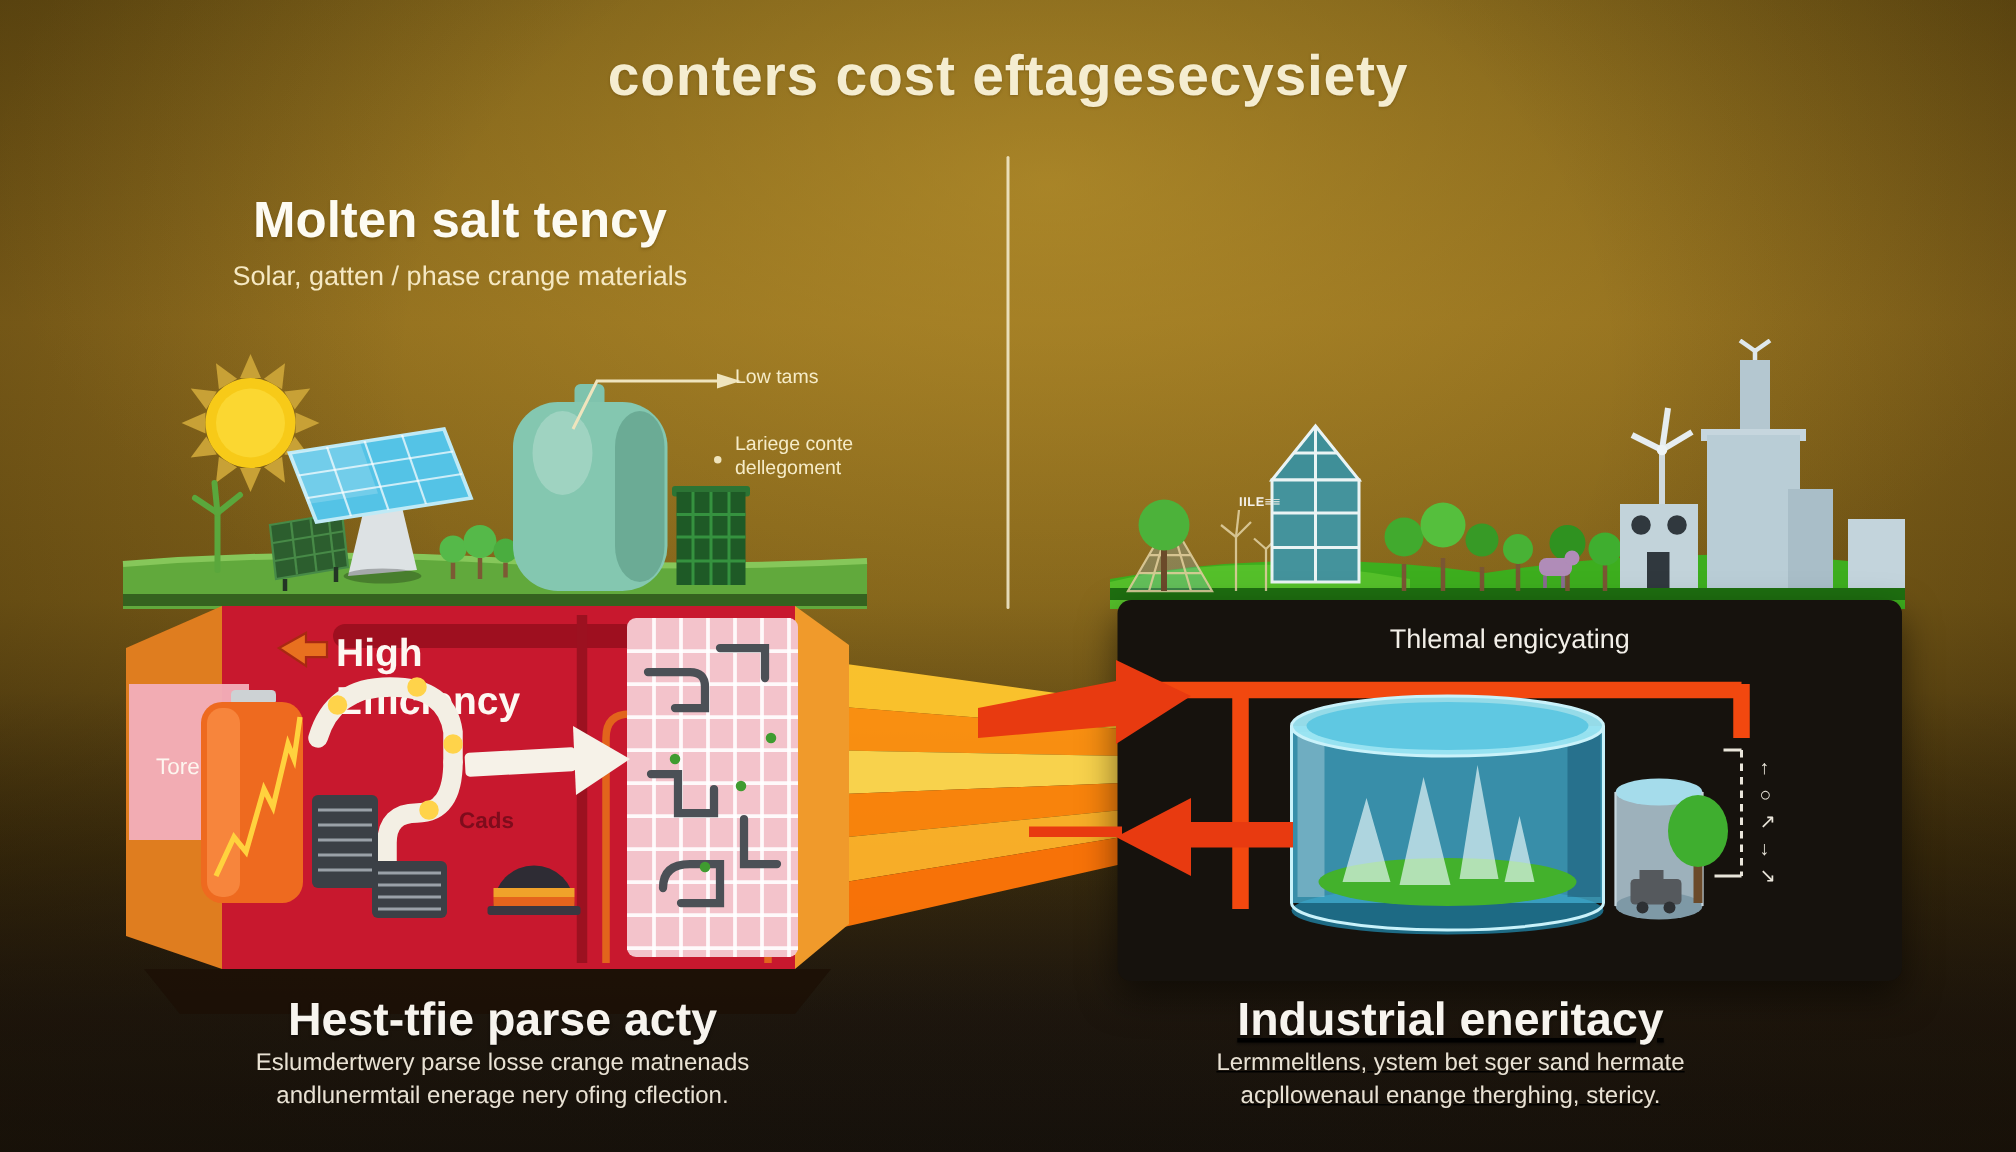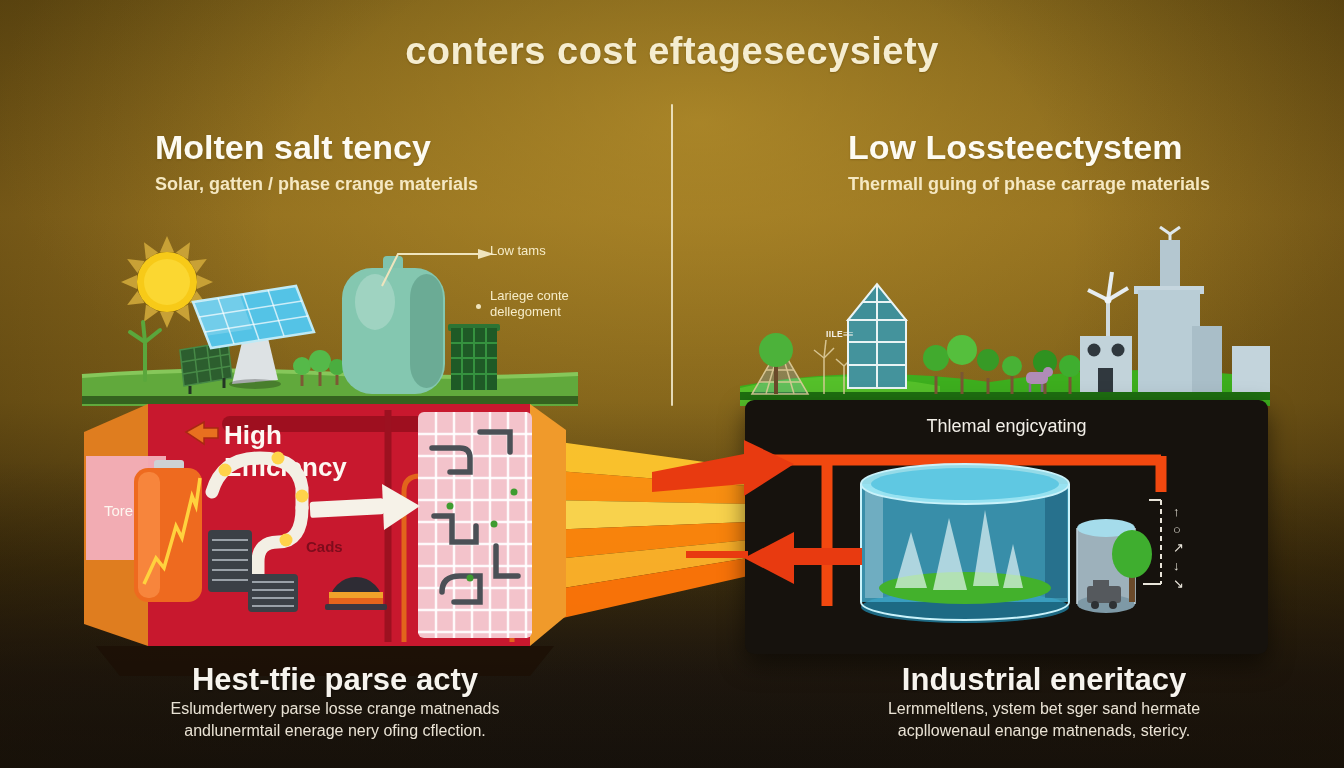--- a/index.html
+++ b/index.html
@@ -12,21 +12,21 @@
   }
   .vignette{position:absolute;inset:0;pointer-events:none;
     background:
       radial-gradient(ellipse at 50% 32%, rgba(0,0,0,0) 42%, rgba(28,17,2,.42) 100%),
       linear-gradient(180deg, rgba(0,0,0,0) 60%, rgba(14,10,5,.45) 86%, rgba(10,8,6,.6) 100%);
   }
   .abs{position:absolute;}
   .main-title{left:0;right:0;top:30px;text-align:center;font-size:38px;font-weight:700;
     color:#f5edd0;letter-spacing:.5px;text-shadow:0 1px 2px rgba(90,60,0,.4);}
   .sec-head{font-weight:700;font-size:34px;color:#fdfbf2;line-height:1.05;text-shadow:0 1px 2px rgba(90,60,0,.35);}
-  .sec-sub{font-size:18px;color:#f5e8c2;margin-top:8px;font-weight:bold;}
+  .sec-sub{font-size:18px;color:#f5e8c2;margin-top:8px;}
   .divider{left:671px;top:104px;width:2px;height:302px;background:rgba(246,238,210,.85);border-radius:2px;}
   .callout{color:#f6ecc8;font-size:13px;}
   .black-box{left:745px;top:400px;width:523px;height:254px;background:#16120d;border-radius:9px;
     box-shadow:0 10px 24px rgba(0,0,0,.5);}
   .bb-title{left:0;right:0;top:16px;text-align:center;font-size:18px;font-weight:500;color:#f2efe8;}
   .caption{text-align:center;}
   .cap-title{font-size:31px;font-weight:700;color:#f7f4ee;text-shadow:0 1px 2px rgba(0,0,0,.5);}
   .cap-line{font-size:16px;color:#e9e2d4;line-height:1.4;}
   .cap-line:first-of-type{margin-top:8px;}
   .tiny-label{font-size:8.5px;color:#f5f2ea;letter-spacing:.4px;font-weight:700;}
@@ -36,29 +36,25 @@
 </head>
 <body>
 
 <div id="canvas">
   <div class="vignette"></div>
 
   <div class="abs main-title">conters cost eftagesecysiety</div>
 
   <div class="abs divider"></div>
 
-  <div class="abs" style="left:155px;top:130px;">
+  <div class="abs" style="left:155px;top:130px;text-align:center;">
     <div class="sec-head">Molten salt tency</div>
     <div class="sec-sub">Solar, gatten / phase crange materials</div>
   </div>
 
-  <div class="abs" style="left:848px;top:130px;">
-    <div class="sec-head">Low Lossteectystem</div>
-    <div class="sec-sub">Thermall guing of phase carrage materials</div>
-  </div>
 
   <svg class="abs" style="left:80px;top:228px;" width="500" height="178" viewBox="0 0 500 178">
     <g>
       <path d="M2,148 Q130,138 260,146 Q380,152 498,146 L498,178 L2,178 Z" fill="#61a93c"></path>
       <path d="M2,148 Q130,138 260,146 Q380,152 498,146" stroke="#86c75a" stroke-width="4" fill="none"></path>
       <rect x="2" y="168" width="496" height="8" fill="#35621f"></rect>
     </g>
     <g transform="translate(87,54)">
       <g fill="#c8a136">
         <polygon points="0,-46 7,-30 -7,-30"></polygon>
@@ -424,18 +420,18 @@
       <polygon points="744,558 794,532 794,584"></polygon>
       <rect x="792" y="548" width="70" height="17"></rect>
     </g>
   </svg>
 
   <div class="abs caption" style="left:110px;top:662px;width:450px;">
     <div class="cap-title">Hest-tfie parse acty</div>
     <div class="cap-line">Eslumdertwery parse losse crange matnenads</div>
     <div class="cap-line">andlunermtail enerage nery ofing cflection.</div>
   </div>
-  <div class="abs caption" style="left:819px;top:662px;width:450px;">
+  <div class="abs caption" style="left:742px;top:662px;width:450px;text-decoration:underline;">
     <div class="cap-title">Industrial eneritacy</div>
     <div class="cap-line">Lermmeltlens, ystem bet sger sand hermate</div>
-    <div class="cap-line">acpllowenaul enange matnenads, stericy.</div>
+    <div class="cap-line">acpllowenaul enange therghing, stericy.</div>
   </div>
 </div>
 
 </body></html>

